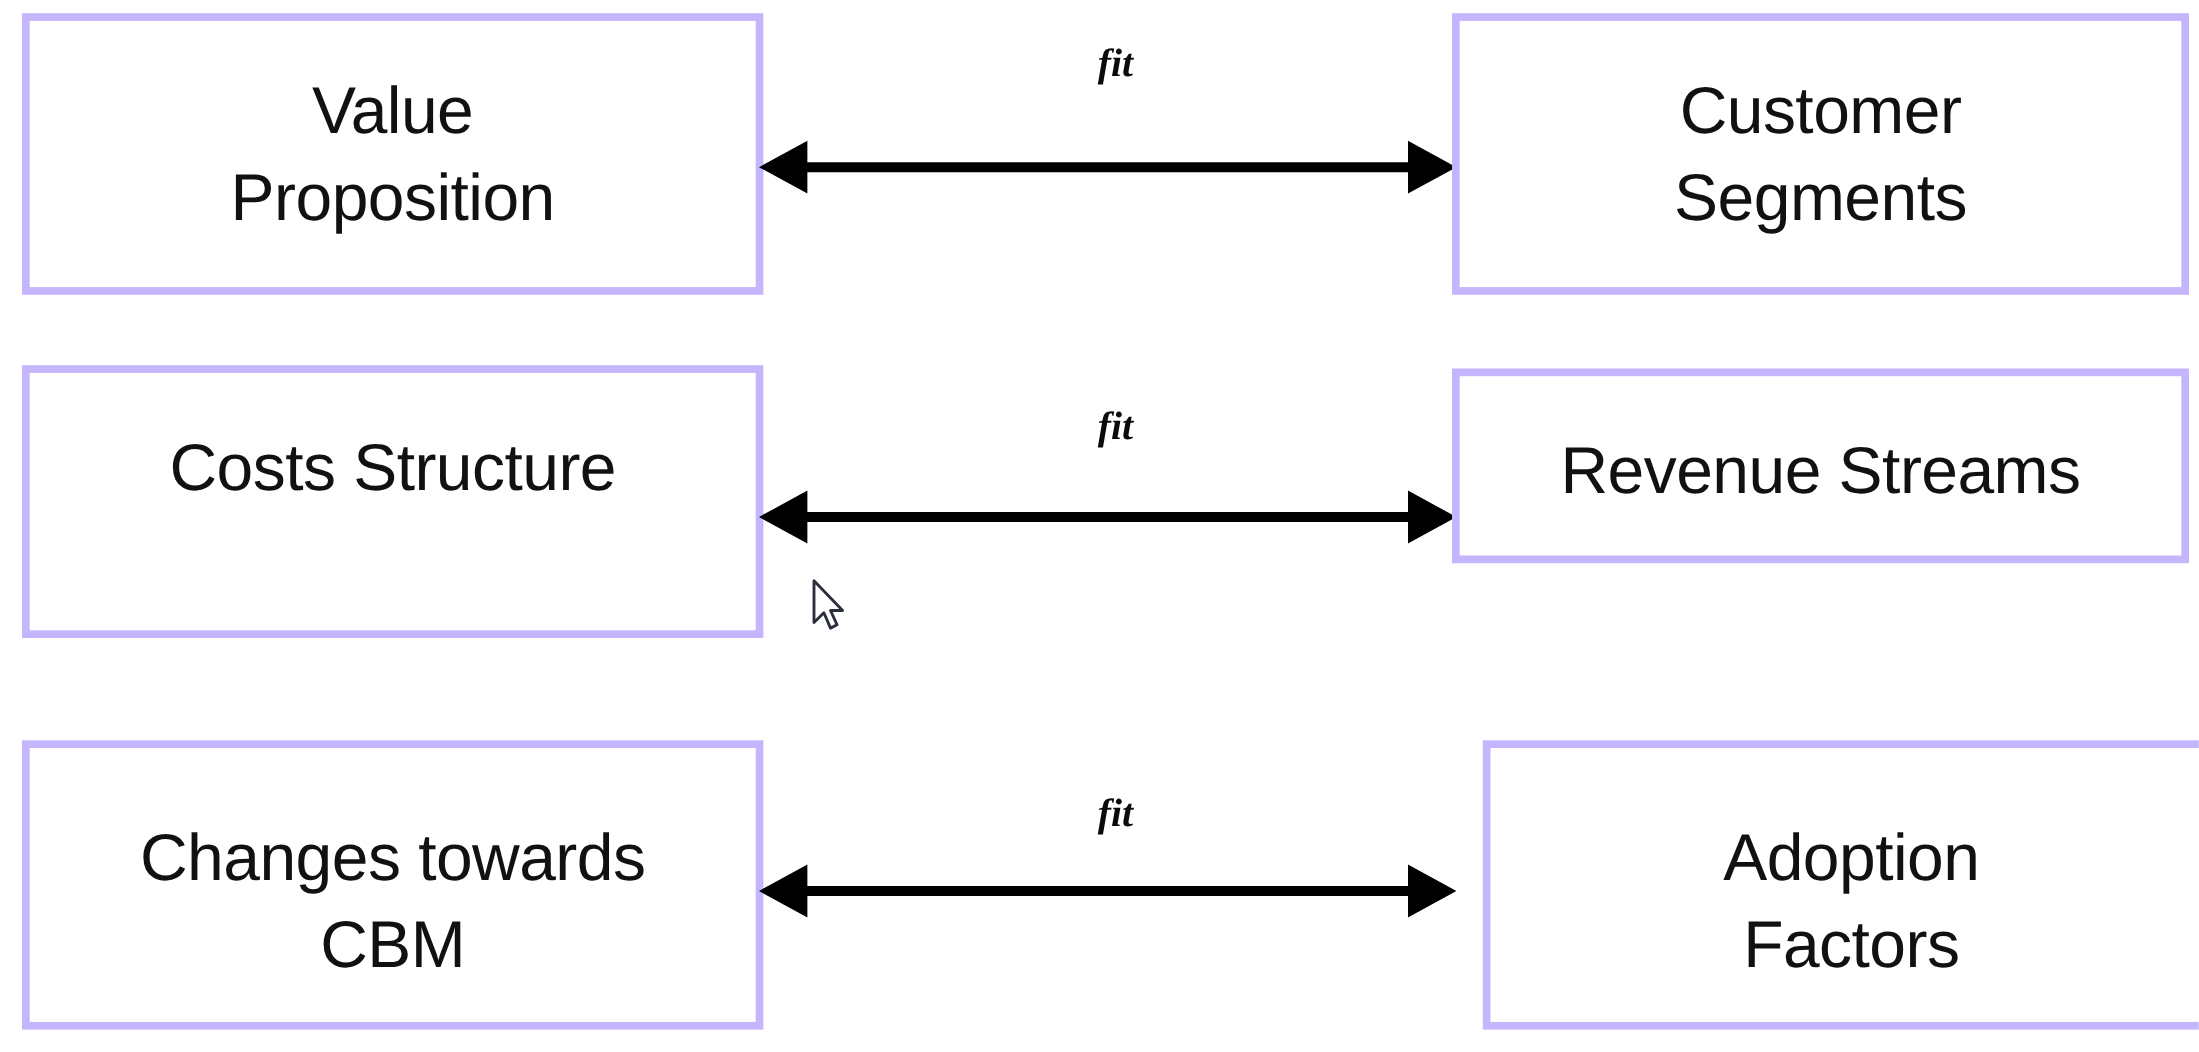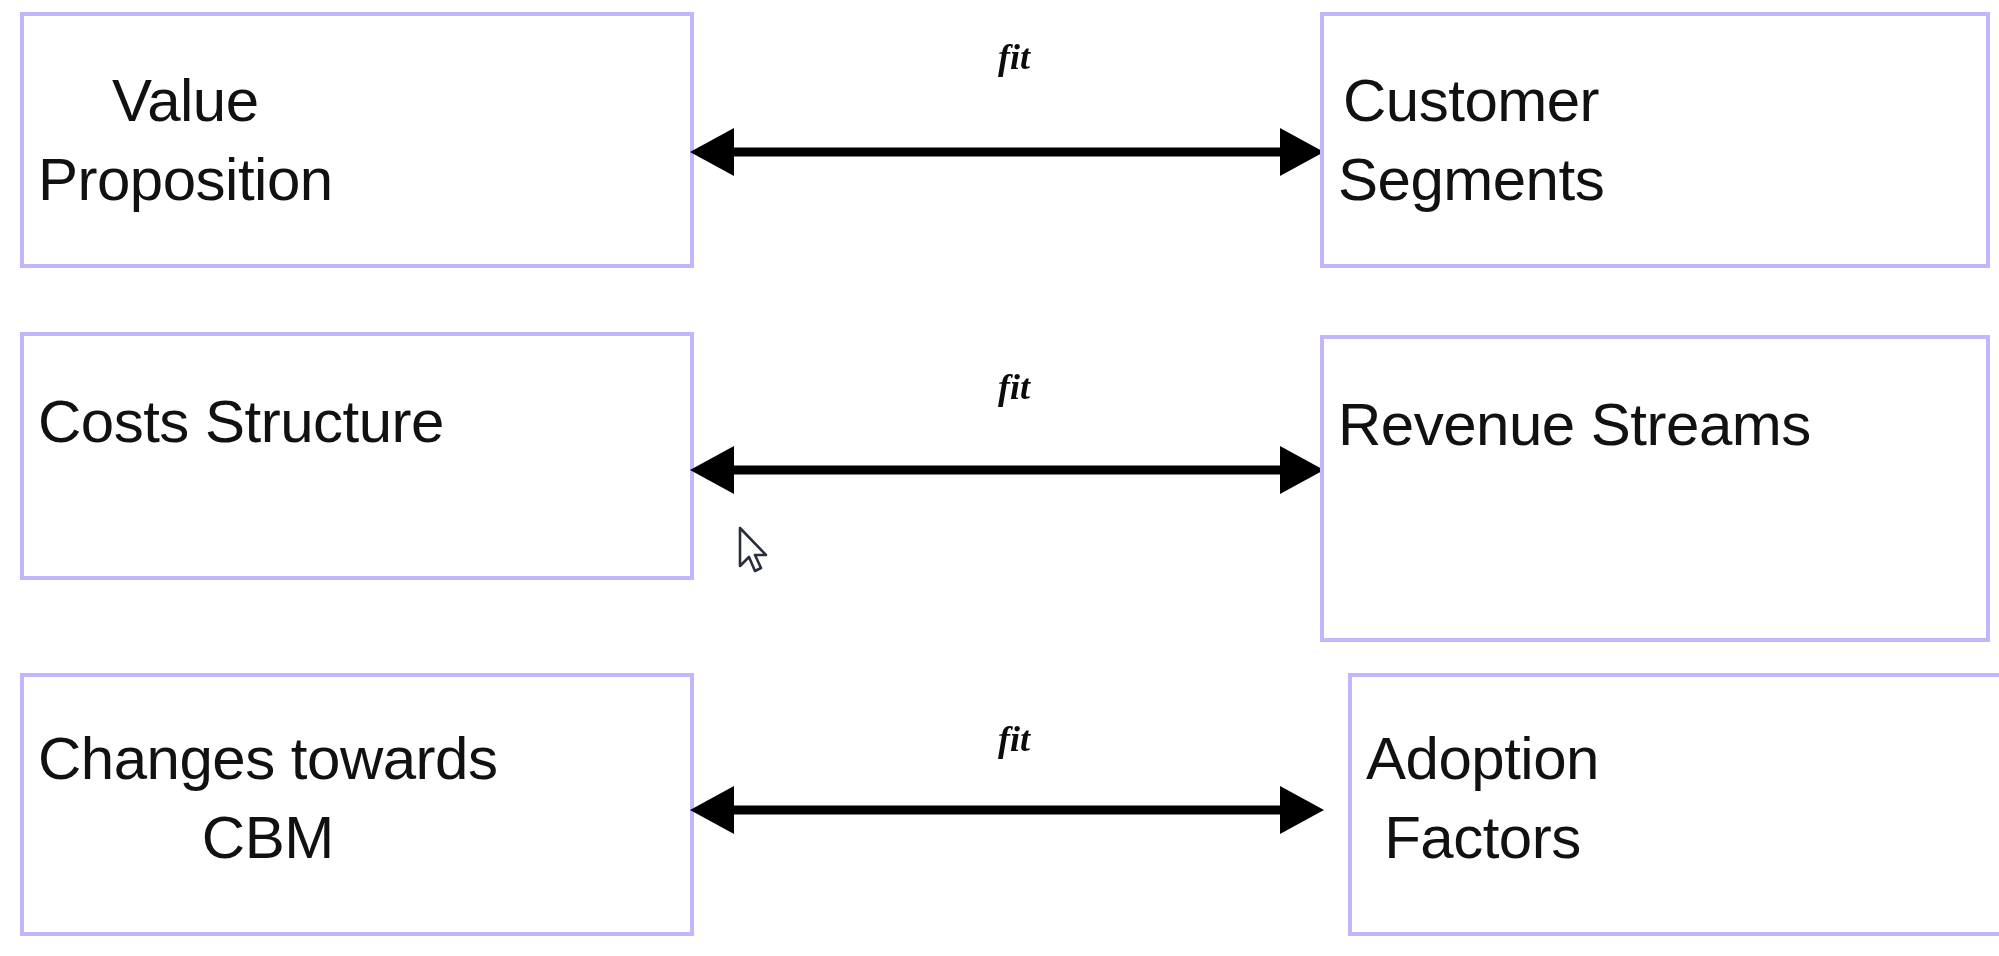--- a/index.html
+++ b/index.html
@@ -11,48 +11,48 @@
     position: relative;
     width: 1999px;
     height: 956px;
     background: #ffffff;
     overflow: hidden;
     font-family: "Liberation Sans", sans-serif;
   }
   .node-box {
     position: absolute;
     box-sizing: border-box;
-    border: 4px solid #c4b5fd;
+    border: 7px solid #c4b5fd;
     background: #ffffff;
     display: flex;
     align-items: center;
-    justify-content: flex-start;
+    justify-content: center;
     text-align: center;
   }
   .node-label {
     font-family: "Liberation Sans", sans-serif;
     font-size: 60px;
     font-weight: 400;
     line-height: 1.32;
     color: #111111;
     letter-spacing: -0.5px;
     white-space: pre-line;
     padding: 0 14px;
   }
   
   #box-value-proposition { left: 20px;   top: 12px;  width: 674px; height: 256px; }
   #box-customer-segments { left: 1320px; top: 12px;  width: 670px; height: 256px; }
   
   #box-costs-structure   { left: 20px;   top: 332px; width: 674px; height: 248px; align-items: flex-start; }
-  #box-revenue-streams   { left: 1320px; top: 335px; width: 670px; height: 307px; align-items: flex-start; }
+  #box-revenue-streams   { left: 1320px; top: 335px; width: 670px; height: 177px; align-items: flex-start; }
   .pad-top { padding-top: 46px; }
   
   #box-changes-cbm       { left: 20px;   top: 673px; width: 674px; height: 263px; align-items: flex-start; }
   #box-adoption-factors  { left: 1348px; top: 673px; width: 670px; height: 263px; align-items: flex-start; }
-  .pad-top-3 { padding-top: 42px; }
+  .pad-top-3 { padding-top: 60px; }
 
   .connector {
     position: absolute;
     left: 690px;
     width: 634px;
     height: 60px;
     pointer-events: none;
   }
   #connector-row-1 { top: 122px; }
   #connector-row-2 { top: 440px; }

